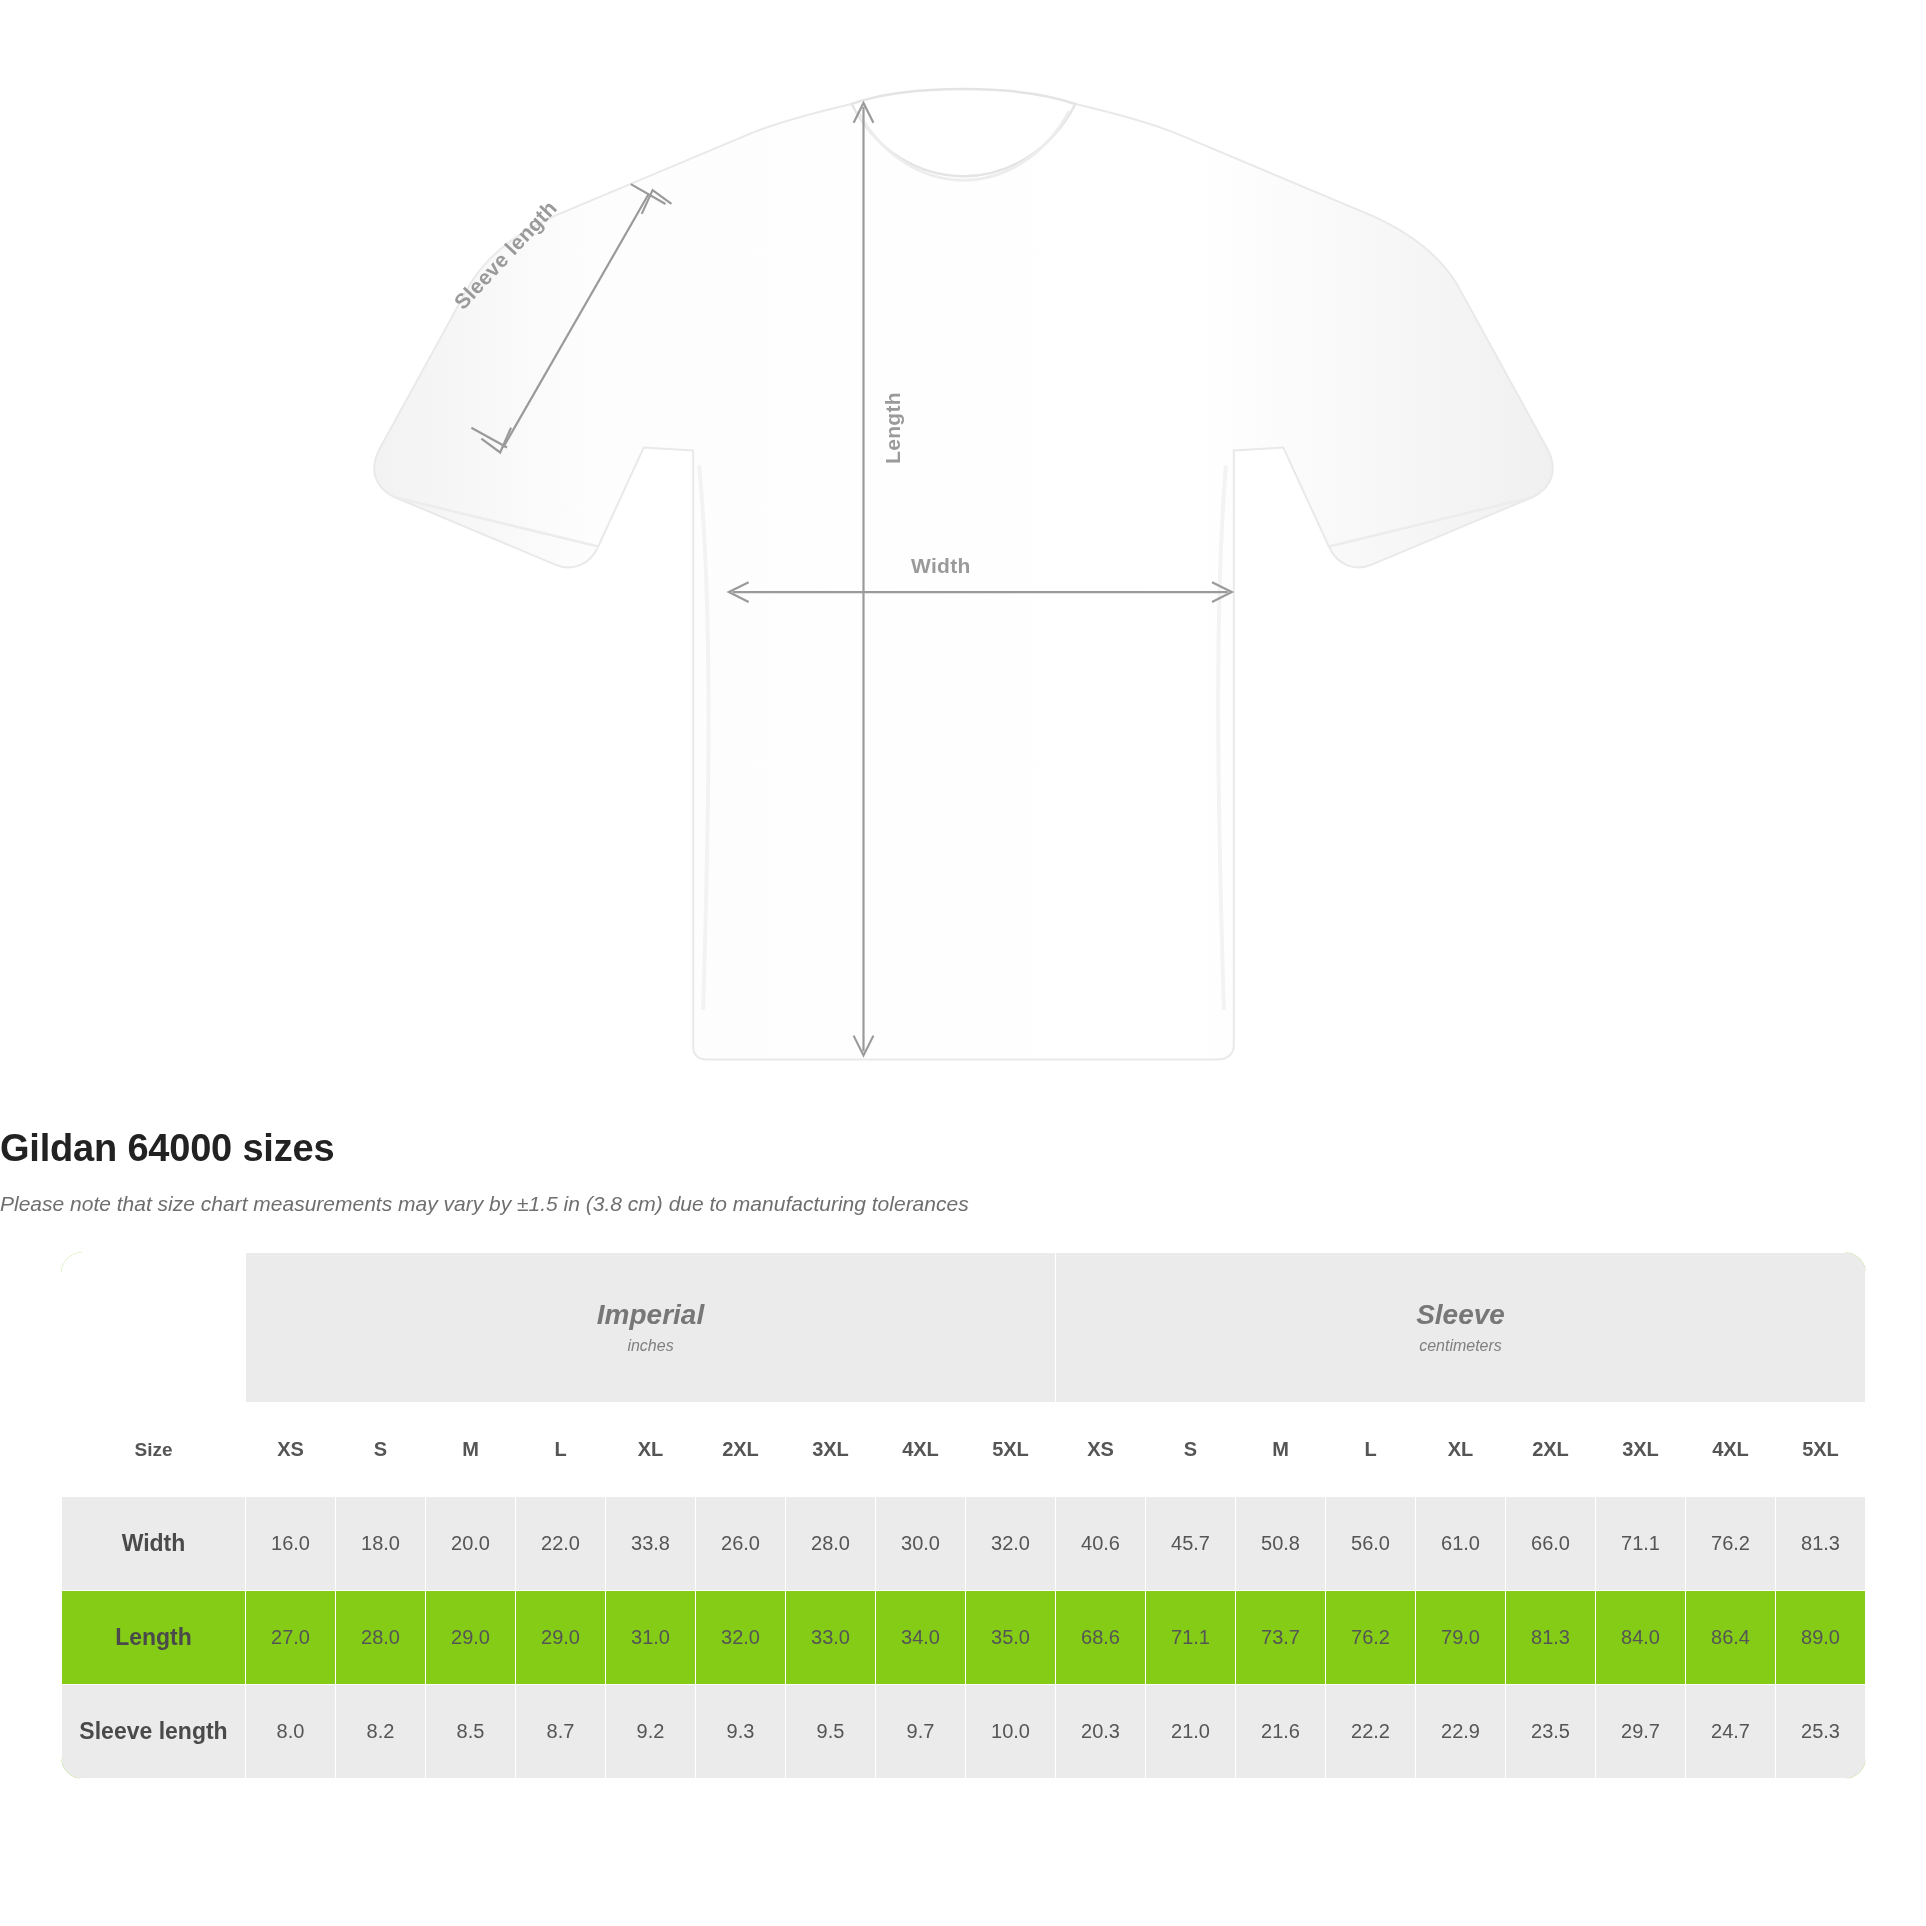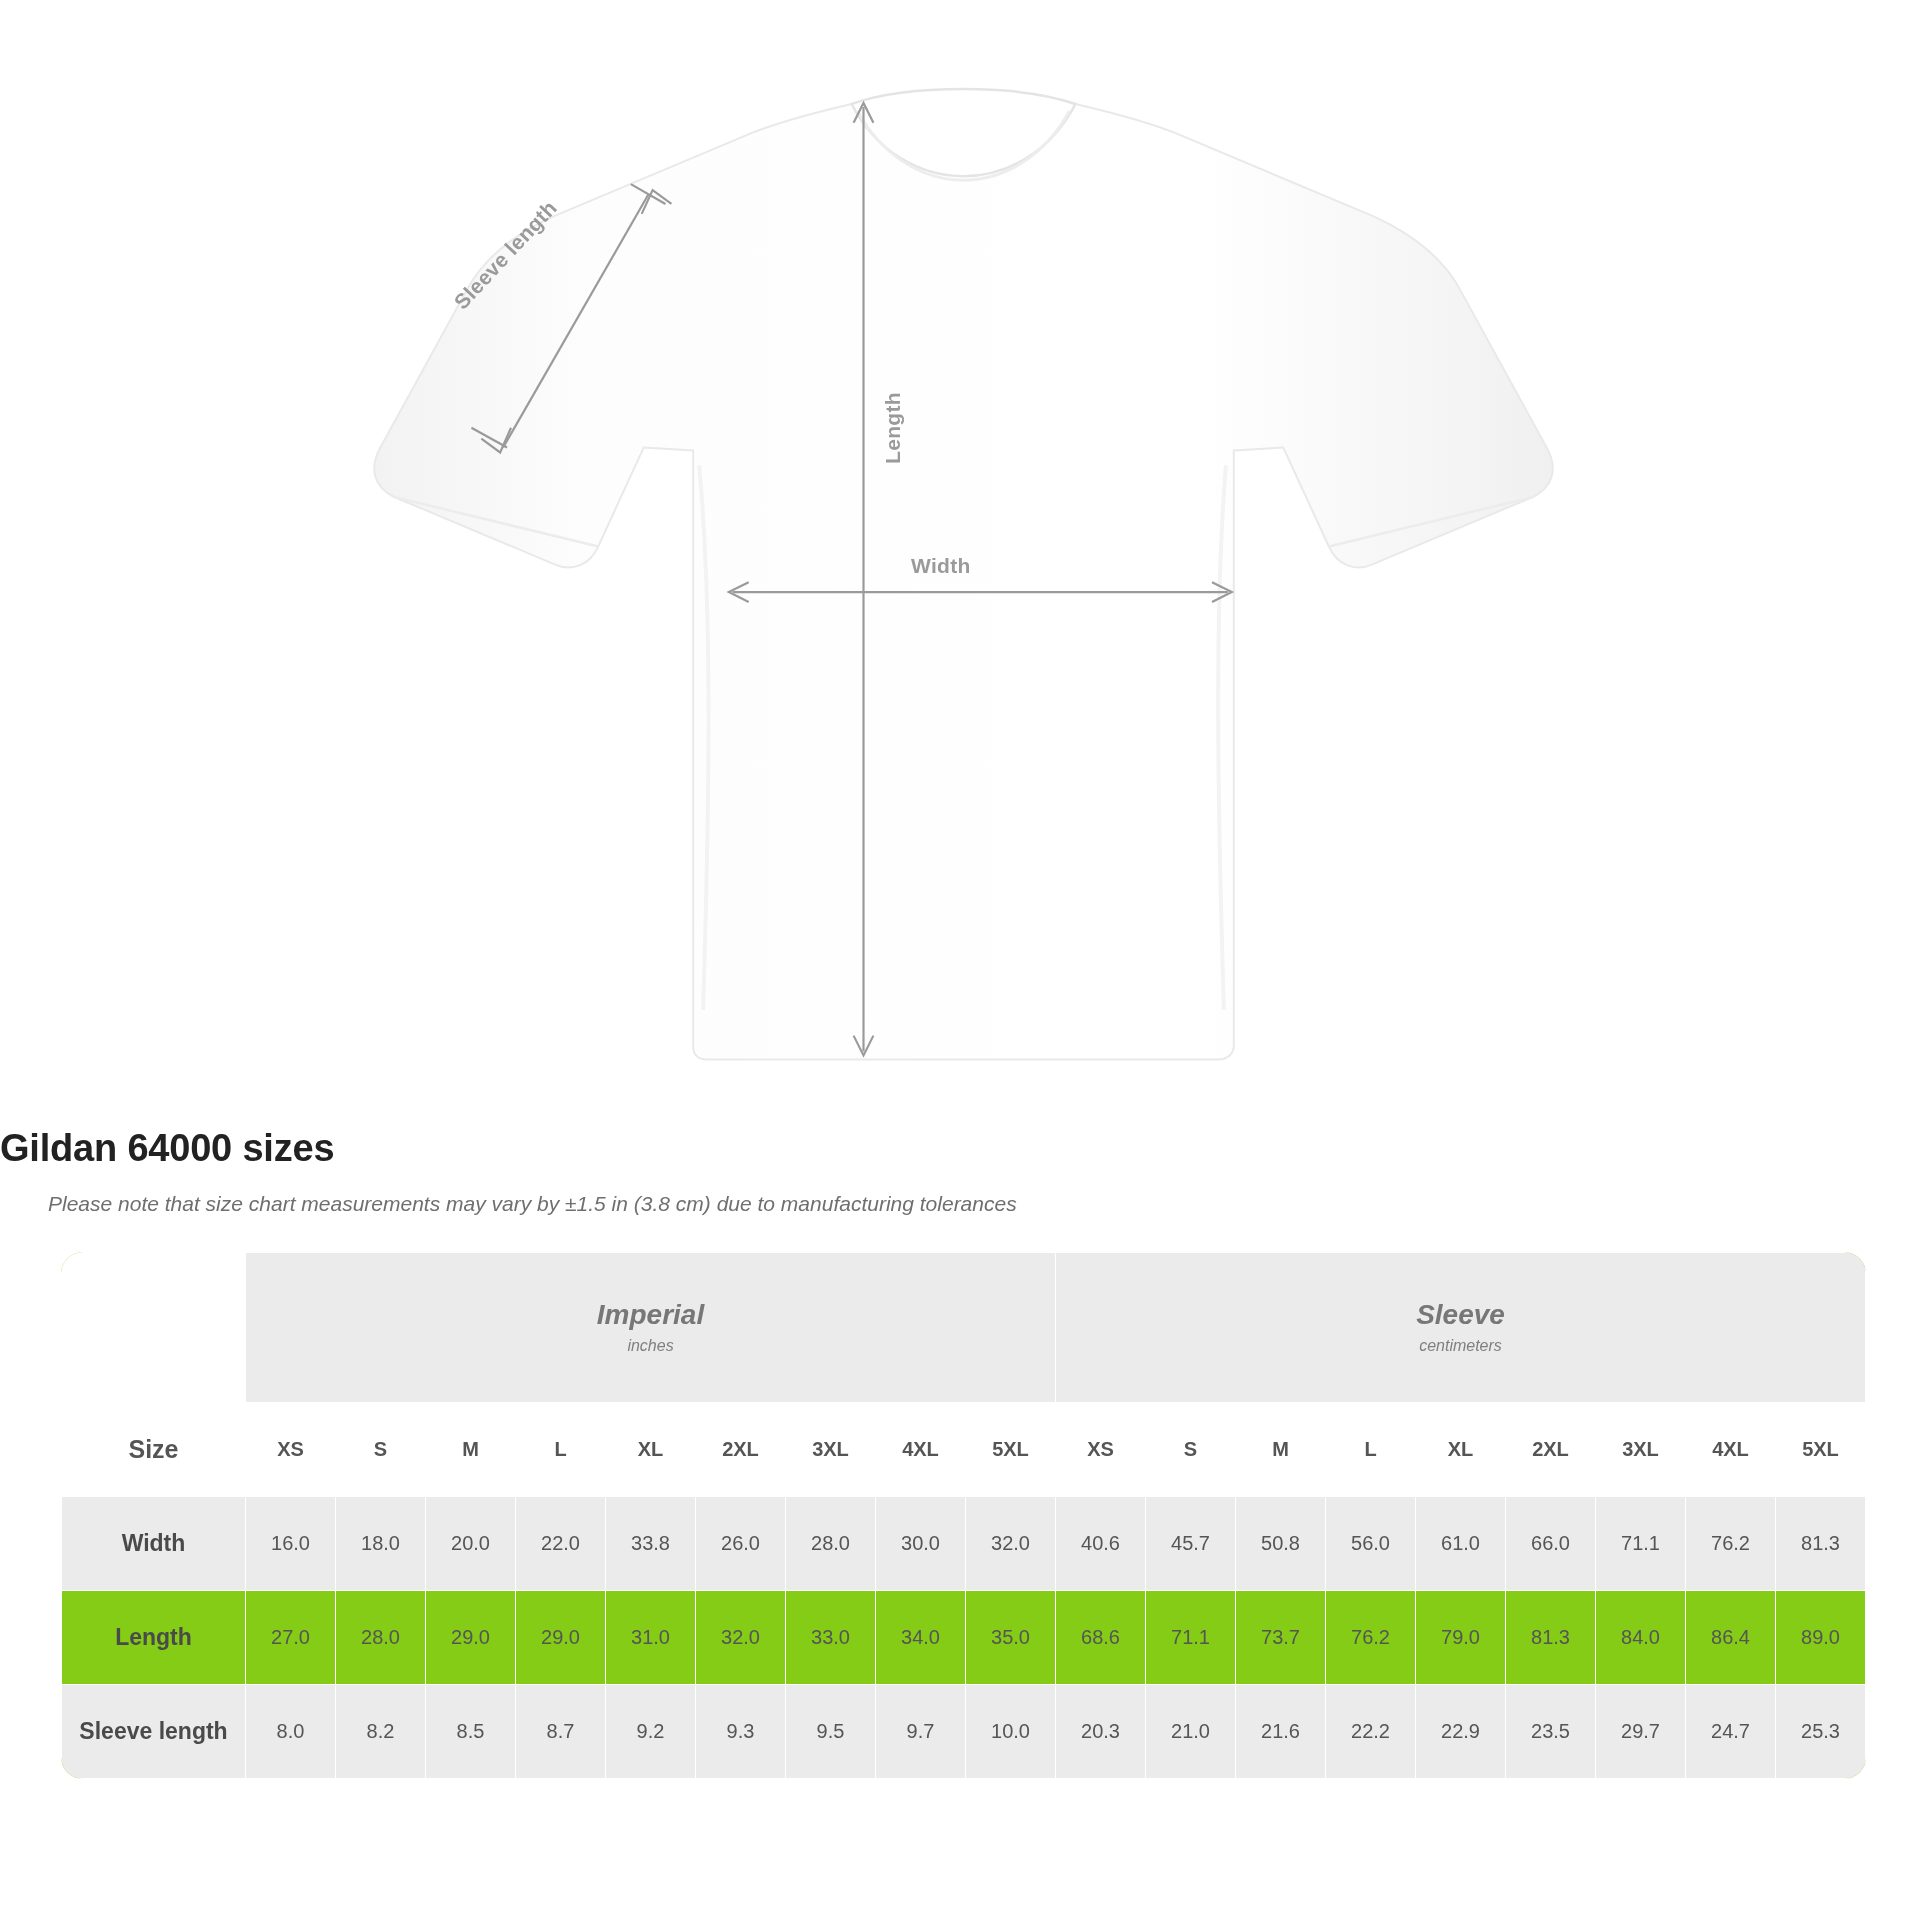--- a/index.html
+++ b/index.html
@@ -67,21 +67,20 @@
     font-weight: bold;
     color: #222222;
     margin: 0;
     letter-spacing: -0.2px;
   }
   .chart-note {
     font-size: 21px;
     font-style: italic;
     color: #6f6f6f;
     margin-top: 22px;
-    padding-left: 48px;
   }
 
   
   .table-wrap {
     margin: 36px 61px 0 61px;
     border-radius: 22px;
     overflow: hidden;
     background: #84cc16;
   }
   table.size-table {
@@ -116,21 +115,21 @@
     line-height: 1.6;
   }
   .hdr-row td {
     background: #ffffff;
     height: 91px;
     font-weight: bold;
     color: #666666;
     font-size: 21px;
   }
   .hdr-row td.rowhead {
-    font-size: 25px;
+    font-size: 19px;
   }
   .data-row td {
     height: 91px;
     font-size: 21px;
     color: #555555;
   }
   .data-row.shade td {
     background: #ebebeb;
   }
   .data-row td.rowhead {

